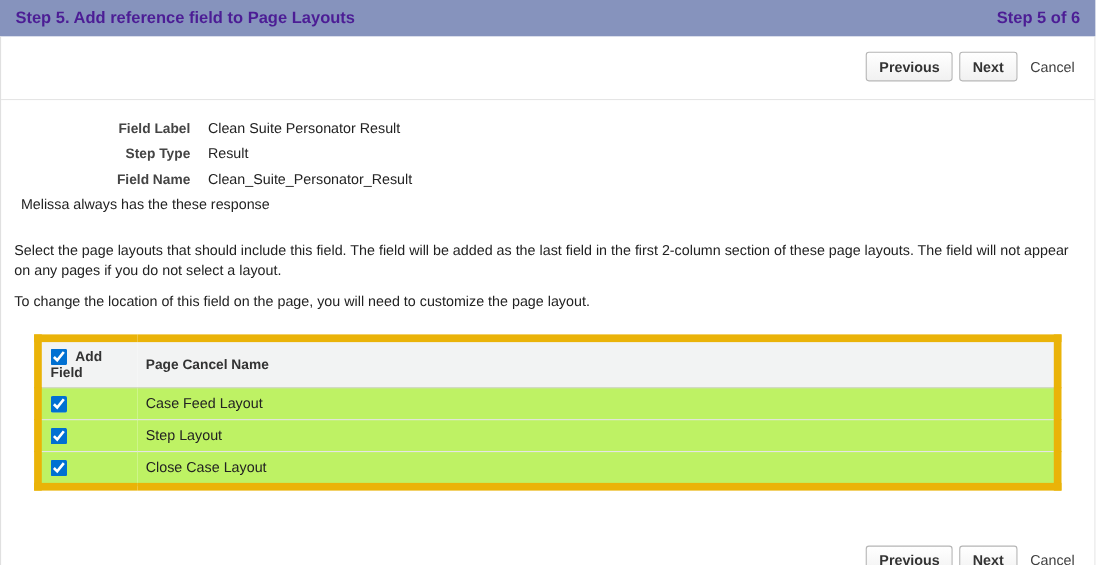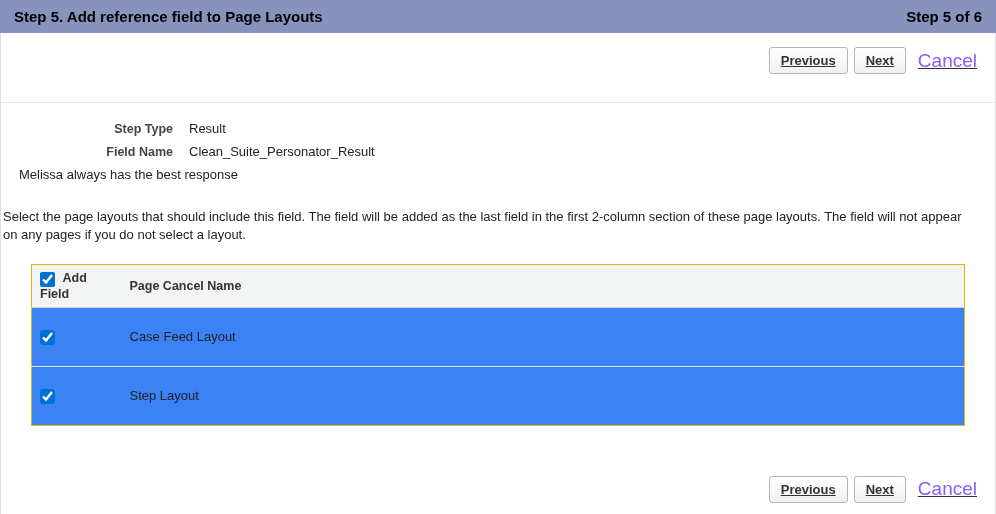--- a/index.html
+++ b/index.html
@@ -5,61 +5,60 @@
     * { box-sizing: border-box; margin: 0; padding: 0; }
     body {
       font-family: Arial, Helvetica, sans-serif;
       font-size: 13px;
       color: #333;
       background: #fff;
       width: 996px;
     }
     .header-bar {
       background: #8693bd;
-      color: #000000;
+      color: #4c1d95;
       padding: 8px 14px;
       display: flex;
       justify-content: space-between;
       align-items: center;
       font-weight: bold;
       font-size: 15px;
     }
     .content {
       border-left: 1px solid #e0e0e0;
       border-right: 1px solid #e0e0e0;
       border-bottom: 1px solid #e0e0e0;
     }
     .button-row {
       display: flex;
       justify-content: flex-end;
       align-items: center;
       gap: 6px;
-      padding: 14px 18px 28px 14px;
+      padding: 14px 18px 16px 14px;
       border-bottom: 1px solid #e5e5e5;
-      text-decoration: underline;
     }
     .button-row.bottom {
       border-bottom: none;
       padding-top: 50px;
     }
     .btn {
       background: linear-gradient(#ffffff, #f1f1f1);
       border: 1px solid #b5b5b5;
       border-radius: 3px;
       padding: 5px 11px;
       font-size: 13px;
       font-weight: bold;
       color: #333;
       cursor: pointer;
     }
     .cancel-link {
-      color: #8b5cf6;
+      color: #404040;
       text-decoration: none;
       margin-left: 6px;
-      font-size: 19px;
+      font-size: 13px;
       cursor: pointer;
     }
     .field-summary {
       padding: 18px 18px 10px 18px;
     }
     .field-row {
       display: flex;
       align-items: baseline;
       margin-bottom: 8px;
     }
@@ -69,50 +68,50 @@
       padding-right: 16px;
       font-weight: bold;
       color: #444;
       font-size: 12.5px;
     }
     .field-value {
       font-size: 13px;
       color: #222;
     }
     .instructions {
-      padding: 8px 18px 6px 2px;
+      padding: 8px 18px 6px 12px;
       font-size: 13px;
       color: #222;
       line-height: 1.4;
     }
     .instructions p { margin-bottom: 10px; }
     .layouts-table-wrap {
       padding: 4px 30px 0 30px;
     }
     table.layouts {
       width: 100%;
       border-collapse: collapse;
-      border: 1px solid #eab308;
+      border: 7px solid #eab308;
     }
     table.layouts th {
       text-align: left;
       background: #f2f3f3;
       border-bottom: 1px solid #d4d4d4;
       padding: 6px 8px;
       font-size: 12.5px;
       font-weight: bold;
       color: #333;
     }
     table.layouts th.add-col { width: 90px; }
     table.layouts td {
       border-bottom: 1px solid #e5e5e5;
-      padding: 21px 8px;
+      padding: 6px 8px;
       font-size: 13px;
       color: #222;
-      background: #3b82f6;
+      background: #bef264;
     }
     table.layouts tr:last-child td { border-bottom: none; }
     td.checkbox-cell { text-align: left; padding-left: 12px; }
     input[type="checkbox"] {
       width: 15px;
       height: 15px;
       accent-color: #0070d2;
       cursor: pointer;
       vertical-align: middle;
     }
@@ -129,34 +128,39 @@
 <div class="content">
 
   <div class="button-row">
     <button class="btn">Previous</button>
     <button class="btn">Next</button>
     <a class="cancel-link">Cancel</a>
   </div>
 
   <div class="field-summary">
     <div class="field-row">
+      <div class="field-label">Field Label</div>
+      <div class="field-value">Clean Suite Personator Result</div>
+    </div>
+    <div class="field-row">
       <div class="field-label">Step Type</div>
       <div class="field-value">Result</div>
     </div>
     <div class="field-row">
       <div class="field-label">Field Name</div>
       <div class="field-value">Clean_Suite_Personator_Result</div>
     </div>
     <div class="field-row">
-      <div class="field-value">Melissa always has the best response</div>
+      <div class="field-value">Melissa always has the these response</div>
     </div>
   </div>
 
   <div class="instructions">
     <p>Select the page layouts that should include this field. The field will be added as the last field in the first 2-column section of these page layouts. The field will not appear on any pages if you do not select a layout.</p>
+    <p>To change the location of this field on the page, you will need to customize the page layout.</p>
   </div>
 
   <div class="layouts-table-wrap">
     <table class="layouts">
       <thead>
         <tr>
           <th class="add-col">
             <input type="checkbox" checked="" style="">
             <span class="th-check-label">Add Field</span>
           </th>
@@ -165,20 +169,24 @@
       </thead>
       <tbody>
         <tr>
           <td class="checkbox-cell"><input type="checkbox" checked="" style=""></td>
           <td>Case Feed Layout</td>
         </tr>
         <tr>
           <td class="checkbox-cell"><input type="checkbox" checked="" style=""></td>
           <td>Step Layout</td>
         </tr>
+        <tr>
+          <td class="checkbox-cell"><input type="checkbox" checked="" style=""></td>
+          <td>Close Case Layout</td>
+        </tr>
       </tbody>
     </table>
   </div>
 
   <div class="button-row bottom">
     <button class="btn">Previous</button>
     <button class="btn">Next</button>
     <a class="cancel-link">Cancel</a>
   </div>
 

